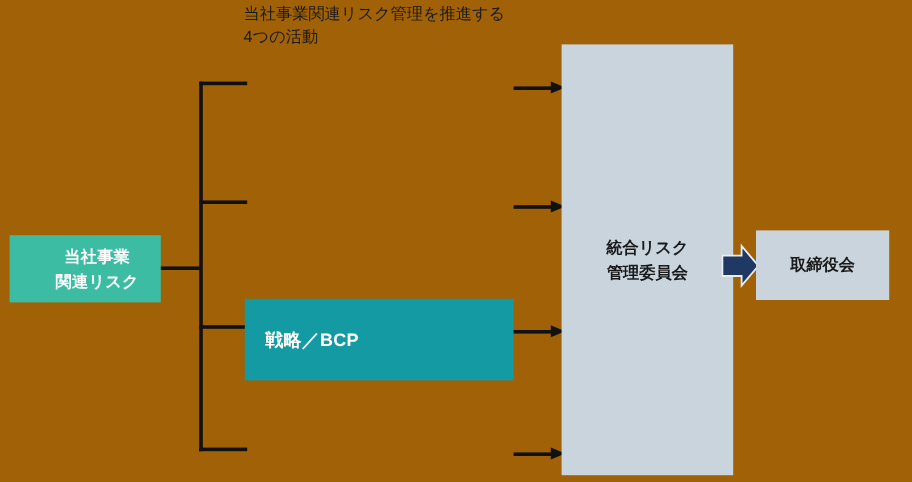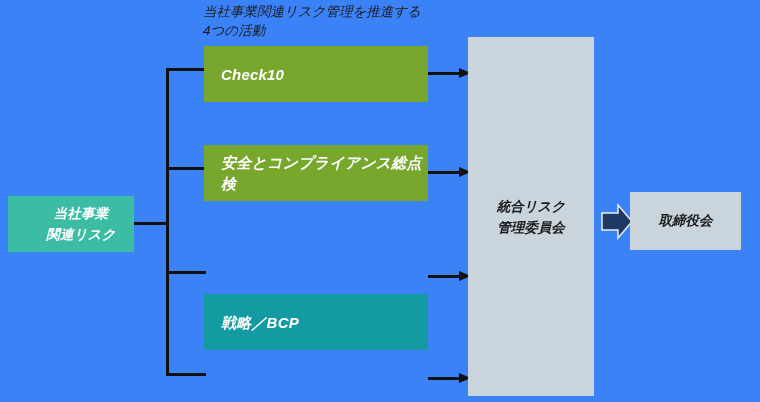--- a/index.html
+++ b/index.html
@@ -8,23 +8,22 @@
     background: #ffffff;
   }
   body {
     font-family: "Liberation Sans", "DejaVu Sans", sans-serif;
     -webkit-font-smoothing: antialiased;
   }
   #canvas {
     position: relative;
     width: 760px;
     height: 402px;
-    background: #3b82f6;
+    background: #a16207;
     overflow: hidden;
-    font-style: italic;
   }
 
   
   .heading {
     position: absolute;
     left: 203px;
     top: 2px;
     width: 290px;
     font-size: 13.5px;
     line-height: 19px;
@@ -67,34 +66,34 @@
     left: 204px;
     width: 224px;
     padding-left: 17px;
     font-size: 15px;
   }
   .node-activity.green { background: #78a72d; }
   .node-activity.teal  { background: #139aa2; }
 
   .act-1 { top: 46px;  height: 56px; }
   .act-2 { top: 145px; height: 56px; }
-  .act-3 { top: 249px; height: 56px; margin-top: 45px; }
+  .act-3 { top: 249px; height: 68px; }
   .act-4 { top: 348px; height: 52px; }
 
   .node-activity.green .label { font-size: 15px; }
   .act-2 .label { font-size: 14.5px; }
   .act-3 .label { font-size: 15px; }
   .act-4 .label { font-size: 14.5px; }
 
   
   .committee {
     position: absolute;
     left: 468px;
     top: 37px;
-    width: 126px;
+    width: 143px;
     height: 359px;
     background: #c9d4dd;
     display: flex;
     align-items: center;
     justify-content: center;
     text-align: center;
     color: #1a1a1a;
     font-size: 13.5px;
     font-weight: 700;
     line-height: 21px;
@@ -198,27 +197,21 @@
 関連リスク</span>
   </div>
 
   <div class="stub"></div>
   <div class="trunk"></div>
   <div class="branch br-1"></div>
   <div class="branch br-2"></div>
   <div class="branch br-3"></div>
   <div class="branch br-4"></div>
 
-  <div class="node node-activity green act-1">
-    <span class="label">Check10</span>
-  </div>
-
-  <div class="node node-activity green act-2">
-    <span class="label">安全とコンプライアンス総点検</span>
-  </div>
+
 
   <div class="node node-activity teal act-3">
     <span class="label">戦略／BCP</span>
   </div>
 
 
   <div class="arrow ar-1">
     <span class="shaft"></span>
     <span class="head"></span>
   </div>

